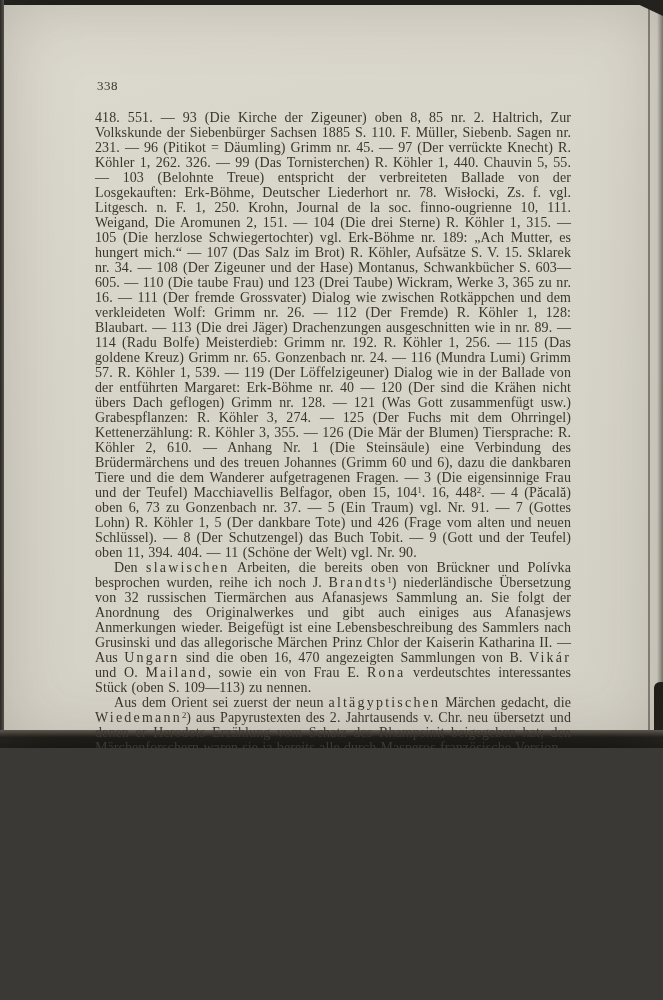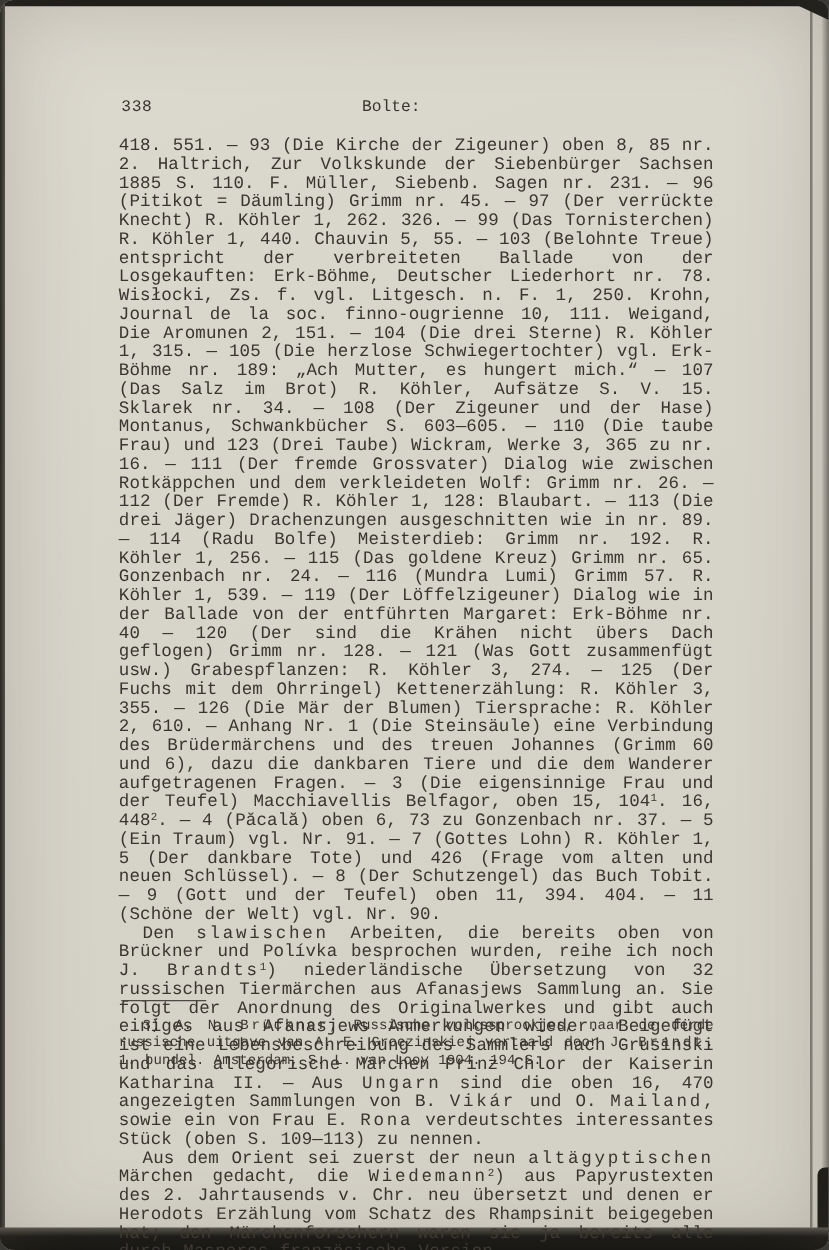--- a/index.html
+++ b/index.html
@@ -1,25 +1,24 @@
 <!DOCTYPE html>
 <html lang="de"><head>
 <meta charset="utf-8">
 <style>
   html,body { margin:0; padding:0; background:#3a3936; }
   .page {
     position: relative;
-    width: 663px; height: 1000px;
+    width: 663px; height: 748px;
     margin: 0 auto;
     background: #d8d5cb;
     background-image: linear-gradient(160deg, #dcd9cf 0%, #d7d4ca 40%, #d3d0c5 100%);
     overflow: hidden;
-    font-family: Liberation Mono, monospace;
+    font-family: Liberation Serif, serif;
     color: #3a362f;
-    border-radius: 11px;
   }
   .page::after {
     content:""; position:absolute; inset:0; pointer-events:none;
     box-shadow: inset 0 0 70px rgba(92,86,74,0.28);
   }
 
   
   .edge-top    { position:absolute; top:0; left:0; width:100%; height:5px; background:#171714; }
   .edge-left   { position:absolute; top:0; left:0; width:4px; height:100%;
                  background:linear-gradient(to right,#21201d,#55524a); }
@@ -70,21 +69,20 @@
   <div class="edge-top"></div>
   <div class="edge-left"></div>
   <div class="right-line"></div>
   <div class="edge-right"></div>
   <div class="corner-tr"></div>
   <div class="corner-br"></div>
   <div class="edge-bottom"></div>
 
   <div class="running-head">
     <span class="pageno">338</span>
-    <span class="rtitle">Bolte:</span>
   </div>
 
   <div class="textblock">
     <p><span>418. 551. — 93 (Die Kirche der Zigeuner) oben 8, 85 nr. 2.  Haltrich, Zur Volkskunde der Siebenbürger Sachsen 1885 S. 110.  F. Müller, Siebenb. Sagen nr. 231. — 96 (Pitikot = Däumling) Grimm nr. 45. — 97 (Der verrückte Knecht) R. Köhler 1, 262. 326. — 99 (Das Tornisterchen) R. Köhler 1, 440.  Chauvin 5, 55. — 103 (Belohnte Treue) entspricht der verbreiteten Ballade von der Losgekauften: Erk-Böhme, Deutscher Liederhort nr. 78.  Wisłocki, Zs. f. vgl. Litgesch. n. F. 1, 250.  Krohn, Journal de la soc. finno-ougrienne 10, 111.  Weigand, Die Aromunen 2, 151. — 104 (Die drei Sterne) R. Köhler 1, 315. — 105 (Die herzlose Schwiegertochter) vgl. Erk-Böhme nr. 189: „Ach Mutter, es hungert mich.“ — 107 (Das Salz im Brot) R. Köhler, Aufsätze S. V. 15.  Sklarek nr. 34. — 108 (Der Zigeuner und der Hase) Montanus, Schwankbücher S. 603—605. — 110 (Die taube Frau) und 123 (Drei Taube) Wickram, Werke 3, 365 zu nr. 16. — 111 (Der fremde Grossvater) Dialog wie zwischen Rotkäppchen und dem verkleideten Wolf: Grimm nr. 26. — 112 (Der Fremde) R. Köhler 1, 128: Blaubart. — 113 (Die drei Jäger) Drachenzungen ausgeschnitten wie in nr. 89. — 114 (Radu Bolfe) Meisterdieb: Grimm nr. 192.  R. Köhler 1, 256. — 115 (Das goldene Kreuz) Grimm nr. 65.  Gonzenbach nr. 24. — 116 (Mundra Lumi) Grimm 57.  R. Köhler 1, 539. — 119 (Der Löffelzigeuner) Dialog wie in der Ballade von der entführten Margaret: Erk-Böhme nr. 40 — 120 (Der sind die Krähen nicht übers Dach geflogen) Grimm nr. 128. — 121 (Was Gott zusammenfügt usw.) Grabespflanzen: R. Köhler 3, 274. — 125 (Der Fuchs mit dem Ohrringel) Kettenerzählung: R. Köhler 3, 355. — 126 (Die Mär der Blumen) Tiersprache: R. Köhler 2, 610. — Anhang Nr. 1 (Die Steinsäule) eine Verbindung des Brüdermärchens und des treuen Johannes (Grimm 60 und 6), dazu die dankbaren Tiere und die dem Wanderer aufgetragenen Fragen. — 3 (Die eigensinnige Frau und der Teufel) Macchiavellis Belfagor, oben 15, 104</span><sup>1</sup><span>. 16, 448</span><sup>2</sup><span>. — 4 (Păcală) oben 6, 73 zu Gonzenbach nr. 37. — 5 (Ein Traum) vgl. Nr. 91. — 7 (Gottes Lohn) R. Köhler 1, 5 (Der dankbare Tote) und 426 (Frage vom alten und neuen Schlüssel). — 8 (Der Schutzengel) das Buch Tobit. — 9 (Gott und der Teufel) oben 11, 394. 404. — 11 (Schöne der Welt) vgl. Nr. 90.</span></p>
     <p class="indent"><span>Den </span><span class="sperr">slawischen</span><span> Arbeiten, die bereits oben von Brückner und Polívka besprochen wurden, reihe ich noch J. </span><span class="sperr">Brandts</span><sup>1</sup><span>) niederländische Übersetzung von 32 russischen Tiermärchen aus Afanasjews Sammlung an.  Sie folgt der Anordnung des Originalwerkes und gibt auch einiges aus Afanasjews Anmerkungen wieder.  Beigefügt ist eine Lebensbeschreibung des Sammlers nach Grusinski und das allegorische Märchen Prinz Chlor der Kaiserin Katharina II. — Aus </span><span class="sperr">Ungarn</span><span> sind die oben 16, 470 angezeigten Sammlungen von B. </span><span class="sperr">Vikár</span><span> und O. </span><span class="sperr">Mailand</span><span>, sowie ein von Frau E. </span><span class="sperr">Rona</span><span> verdeutschtes interessantes Stück (oben S. 109—113) zu nennen.</span></p>
     <p class="indent"><span>Aus dem Orient sei zuerst der neun </span><span class="sperr">altägyptischen</span><span> Märchen gedacht, die </span><span class="sperr">Wiedemann</span><sup>2</sup><span>) aus Papyrustexten des 2. Jahrtausends v. Chr. neu übersetzt und denen er Herodots Erzählung vom Schatz des Rhampsinit beigegeben hat; den Märchenforschern waren sie ja bereits alle durch Masperos französische Version</span></p>
   </div>
 
   <div class="fn-rule"></div>
 

